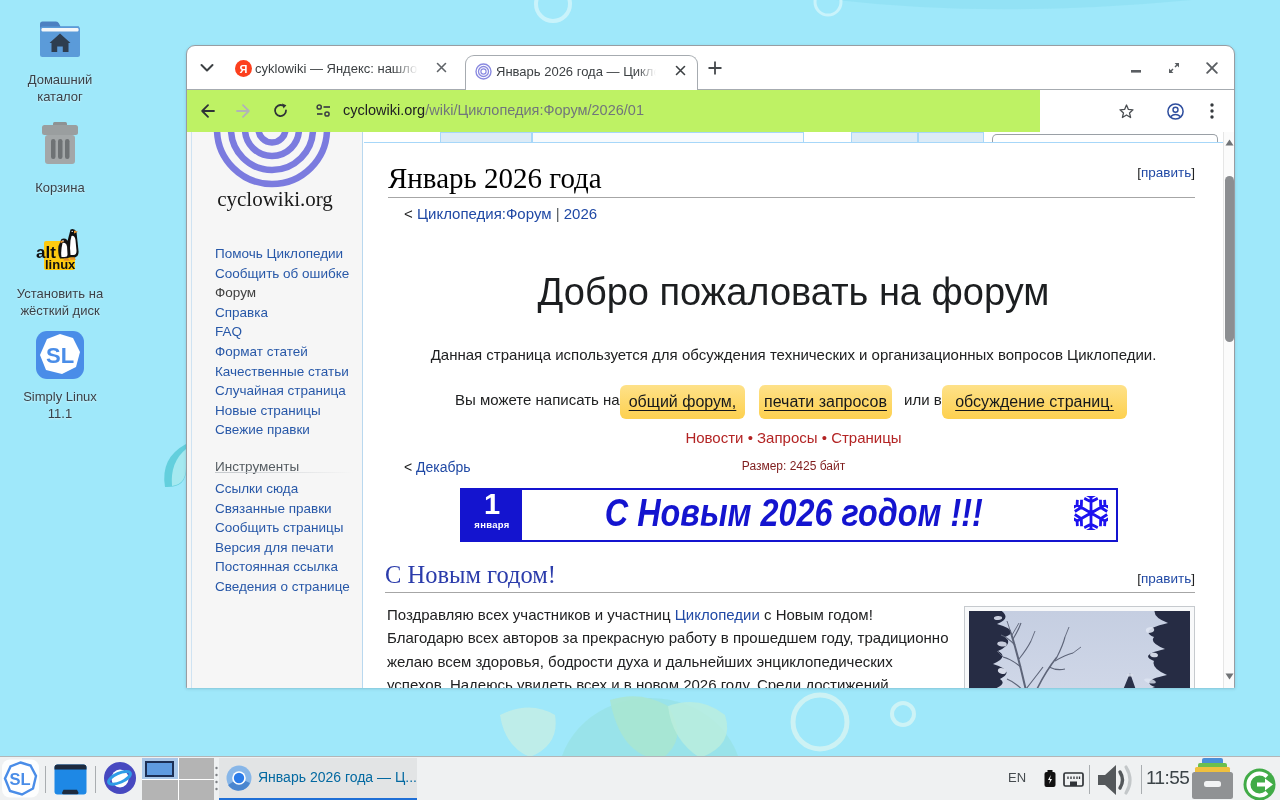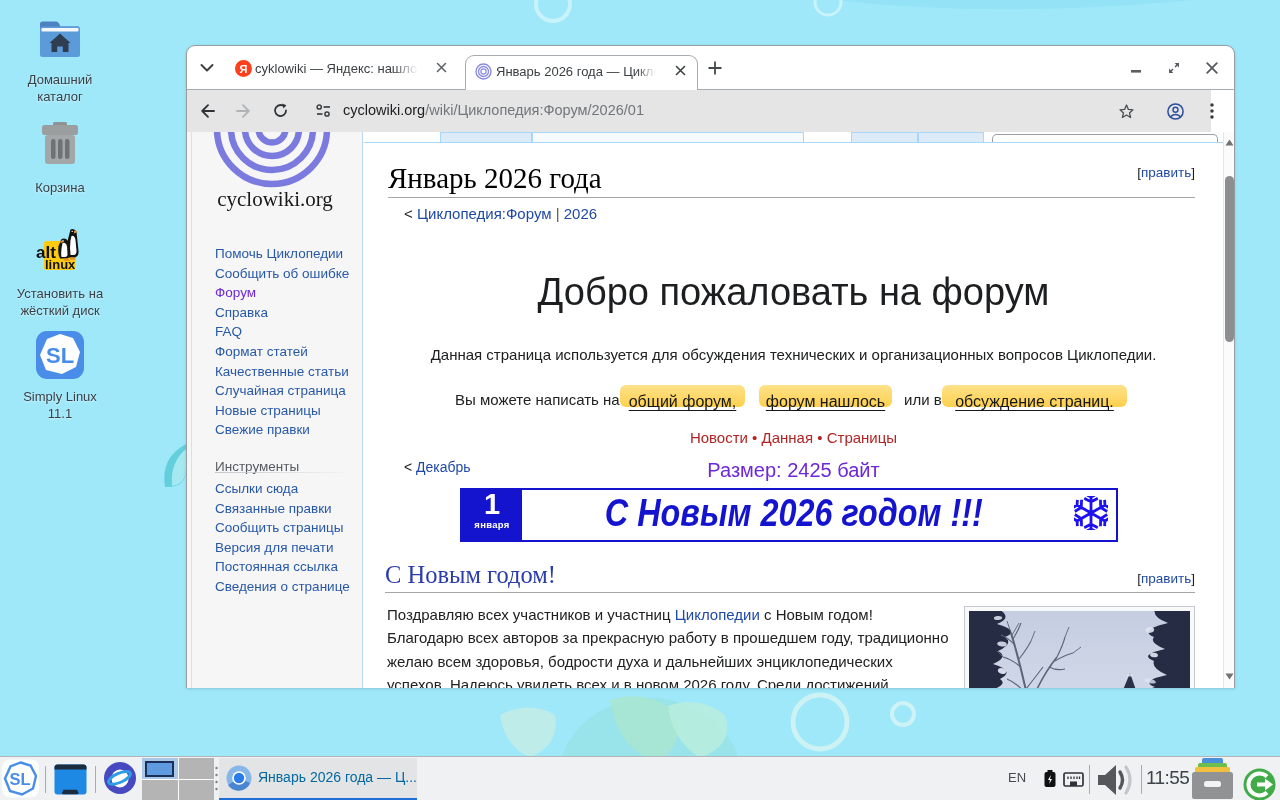--- a/index.html
+++ b/index.html
@@ -6,36 +6,36 @@
 body{font-family:"Liberation Sans",sans-serif;position:relative;background:#9fe8fa}
 .abs{position:absolute}
 
 .dlabel{position:absolute;width:150px;text-align:center;font-size:13px;line-height:16.5px;color:#3a4148;text-shadow:0 1px 2px rgba(255,255,255,.55)}
 
 #win{position:absolute;left:186px;top:45px;width:1049px;height:643px;background:#fff;border:1px solid #989da2;border-radius:9px 9px 0 0;box-shadow:0 1px 3px rgba(40,70,90,.22)}
 #tabstrip{position:absolute;left:0;top:0;width:1047px;height:43px}
 #tabline{position:absolute;left:0;top:43px;width:1047px;height:1px;background:#a6abb0}
 #atab{position:absolute;left:278px;top:9px;width:233px;height:35px;background:#fff;border:1px solid #a6abb0;border-bottom:none;border-radius:9px 9px 0 0;z-index:3}
 .tabtxt{font-size:13px;color:#3c4043;white-space:nowrap;overflow:hidden}
-#toolbar{position:absolute;left:0;top:44px;width:1024px;height:42px;background:#e5e5e5}
+#toolbar{position:absolute;left:0;top:44px;width:853px;height:42px;background:#bef264}
 #content{position:absolute;left:0;top:86px;width:1047px;height:556px;background:#fff;overflow:hidden}
 
 #sidebar{position:absolute;left:0;top:0;width:176px;height:556px;background:#f6f6f6;border-right:1px solid #b9d8ef}
 #article{position:absolute;left:177px;top:0;width:859px;height:556px;background:#fff}
 #vscroll{position:absolute;left:1036px;top:0;width:11px;height:556px;background:#fbfbfb;border-left:1px solid #e6e6e6}
 a{text-decoration:none}
 .bl{color:#2049a5}
 .side a{color:#2858a8}
 #article{font-size:15px;color:#202122}
 .ctr{position:absolute;width:100%;text-align:center}
 .serif{font-family:"Liberation Serif",serif}
 
 #taskbar{position:absolute;left:0;top:756px;width:1280px;height:44px;background:#eff1f2;border-top:1px solid #b2b6b8}
 .tsep{position:absolute;top:9px;width:1px;height:27px;background:#a9adb0}
-.ybox2{background:linear-gradient(180deg,#fee189,#fdd04f);border-radius:6px;height:22px;line-height:33px;text-align:center;font-size:16px;color:#16181a;text-decoration:underline;text-underline-offset:2.5px}
+.ybox2{background:linear-gradient(180deg,#fee189,#fdd04f);border-radius:6px;height:34px;line-height:33px;text-align:center;font-size:16px;color:#16181a;text-decoration:underline;text-underline-offset:2.5px}
 #thumbbox{overflow:hidden}
 </style></head>
 <body>
 
 <svg class="abs" style="left:0;top:0" width="1280" height="800" viewBox="0 0 1280 800">
  <rect width="1280" height="800" fill="#9fe8fa"></rect>
  <path d="M640 -40 Q 900 40 1280 -10 L1280 -60 L640 -60 Z" fill="#8ee0f2" opacity=".7"></path>
  <circle cx="553" cy="4" r="17" fill="none" stroke="#c9f3fb" stroke-width="4"></circle>
  <circle cx="828" cy="2" r="13" fill="none" stroke="#c9f3fb" stroke-width="3"></circle>
  <path d="M186 444 Q 160 458 165 487 Q 186 488 186 470 Z" fill="#63cfdd"></path>
@@ -184,21 +184,21 @@
       <svg class="abs" style="left:25px;top:-63px" width="120" height="120" viewBox="0 0 120 120">
         <circle cx="60" cy="60" r="55" fill="none" stroke="#7b7bdf" stroke-width="6.5"></circle>
         <circle cx="60" cy="60" r="41" fill="none" stroke="#7b7bdf" stroke-width="6.5"></circle>
         <circle cx="60" cy="60" r="27" fill="none" stroke="#7b7bdf" stroke-width="6.5"></circle>
         <circle cx="60" cy="60" r="13.5" fill="none" stroke="#7b7bdf" stroke-width="6.5"></circle>
       </svg>
       <div class="abs serif" style="left:0;top:55px;width:176px;text-align:center;font-size:21px;color:#1a1a1a">cyclowiki.org</div>
       <div class="abs" style="left:28px;top:112px;font-size:13.5px;line-height:19.6px">
         <a href="#">Помочь Циклопедии</a><br>
         <a href="#">Сообщить об ошибке</a><br>
-        <span style="color:#6d28d9">Форум</span><br>
+        <span style="color:#404040">Форум</span><br>
         <a href="#">Справка</a><br>
         <a href="#">FAQ</a><br>
         <a href="#">Формат статей</a><br>
         <a href="#">Качественные статьи</a><br>
         <a href="#">Случайная страница</a><br>
         <a href="#">Новые страницы</a><br>
         <a href="#">Свежие правки</a>
       </div>
       <div class="abs" style="left:28px;top:327px;font-size:13.5px;color:#555c61">Инструменты</div>
       <div class="abs" style="left:28px;top:340px;width:138px;height:1px;background:linear-gradient(90deg,#c4c8cc,rgba(200,204,208,0))"></div>
@@ -224,26 +224,26 @@
       <div class="abs" style="right:28px;top:33px;font-size:13.5px;color:#202122">[<a class="bl" href="#">править</a>]</div>
       <div class="abs" style="left:24px;top:65px;width:807px;height:1px;background:#a6a6a6"></div>
       <div class="abs" style="left:40px;top:73px;font-size:15px;color:#202122">&lt; <a class="bl" href="#">Циклопедия:Форум</a> <span style="color:#54595d">|</span> <a class="bl" href="#">2026</a></div>
 
 
       <div class="ctr" style="top:139px;font-size:38px;color:#1c1e20">Добро пожаловать на форум</div>
       <div class="ctr" style="top:214px;font-size:15px;color:#202122">Данная страница используется для обсуждения технических и организационных вопросов Циклопедии.</div>
 
       <div class="abs" style="left:91px;top:259px;font-size:15px;color:#202122">Вы можете написать на</div>
       <div class="abs ybox2" style="left:256px;top:253px;width:125px">общий форум,</div>
-      <div class="abs ybox2" style="left:395px;top:253px;width:133px">форум нашлось</div>
+      <div class="abs ybox2" style="left:395px;top:253px;width:133px">печати запросов</div>
       <div class="abs" style="left:540px;top:259px;font-size:15px;color:#202122">или в</div>
       <div class="abs ybox2" style="left:578px;top:253px;width:185px">обсуждение страниц.</div>
-      <div class="ctr" style="top:297px;font-size:15px;color:#b32424"><a style="color:#b32424" href="#">Новости</a> • <a style="color:#b32424" href="#">Данная</a> • <a style="color:#b32424" href="#">Страницы</a></div>
+      <div class="ctr" style="top:297px;font-size:15px;color:#b32424"><a style="color:#b32424" href="#">Новости</a> • <a style="color:#b32424" href="#">Запросы</a> • <a style="color:#b32424" href="#">Страницы</a></div>
       <div class="abs" style="left:40px;top:327px;font-size:14px;color:#202122">&lt; <a class="bl" href="#">Декабрь</a></div>
-      <div class="ctr" style="top:327px;font-size:20px;color:#6d28d9">Размер: 2425 байт</div>
+      <div class="ctr" style="top:327px;font-size:12px;color:#7f1d1d">Размер: 2425 байт</div>
 
       <div class="abs" style="left:96px;top:356px;width:658px;height:54px;background:#fff;border:2px solid #1414cf">
         <div class="abs" style="left:0;top:0;width:60px;height:50px;background:#1414cf;color:#fff;text-align:center">
           <div style="font-size:29px;font-weight:bold;line-height:29px">1</div>
           <div style="font-size:9.5px;font-weight:bold;letter-spacing:.3px">января</div>
         </div>
         <div class="abs" style="left:63px;top:-2px;width:534px;height:50px;text-align:center;font-size:39px;font-weight:bold;font-style:italic;color:#1414cf;line-height:49px;white-space:nowrap;transform:scaleX(0.83);transform-origin:52% 50%">С Новым 2026 годом !!!</div>
         <svg class="abs" style="left:612px;top:6px" width="34" height="34" viewBox="0 0 34 34">
           <path d="M17.0 17.0 L17.0 1.0 M17.0 5.8 L11.5 2.9 M17.0 5.8 L22.5 2.9 M17.0 1.0 L13.6 -0.8 M17.0 1.0 L20.4 -0.8 M17.0 17.0 L17.0 33.0 M17.0 28.2 L22.5 31.1 M17.0 28.2 L11.5 31.1 M17.0 33.0 L20.4 34.8 M17.0 33.0 L13.6 34.8 M17.0 17.0 L30.9 9.0 M26.7 11.4 L26.5 5.2 M26.7 11.4 L32.0 14.7 M30.9 9.0 L30.7 5.2 M30.9 9.0 L34.1 11.0 M17.0 17.0 L3.1 9.0 M7.3 11.4 L2.0 14.7 M7.3 11.4 L7.5 5.2 M3.1 9.0 L-0.1 11.0 M3.1 9.0 L3.3 5.2 M17.0 17.0 L3.1 25.0 M7.3 22.6 L7.5 28.8 M7.3 22.6 L2.0 19.3 M3.1 25.0 L3.3 28.8 M3.1 25.0 L-0.1 23.0 M17.0 17.0 L30.9 25.0 M26.7 22.6 L32.0 19.3 M26.7 22.6 L26.5 28.8 M30.9 25.0 L34.1 23.0 M30.9 25.0 L30.7 28.8" stroke="#1d12ef" stroke-width="2.8" fill="none" stroke-linecap="square"></path>
         </svg>

